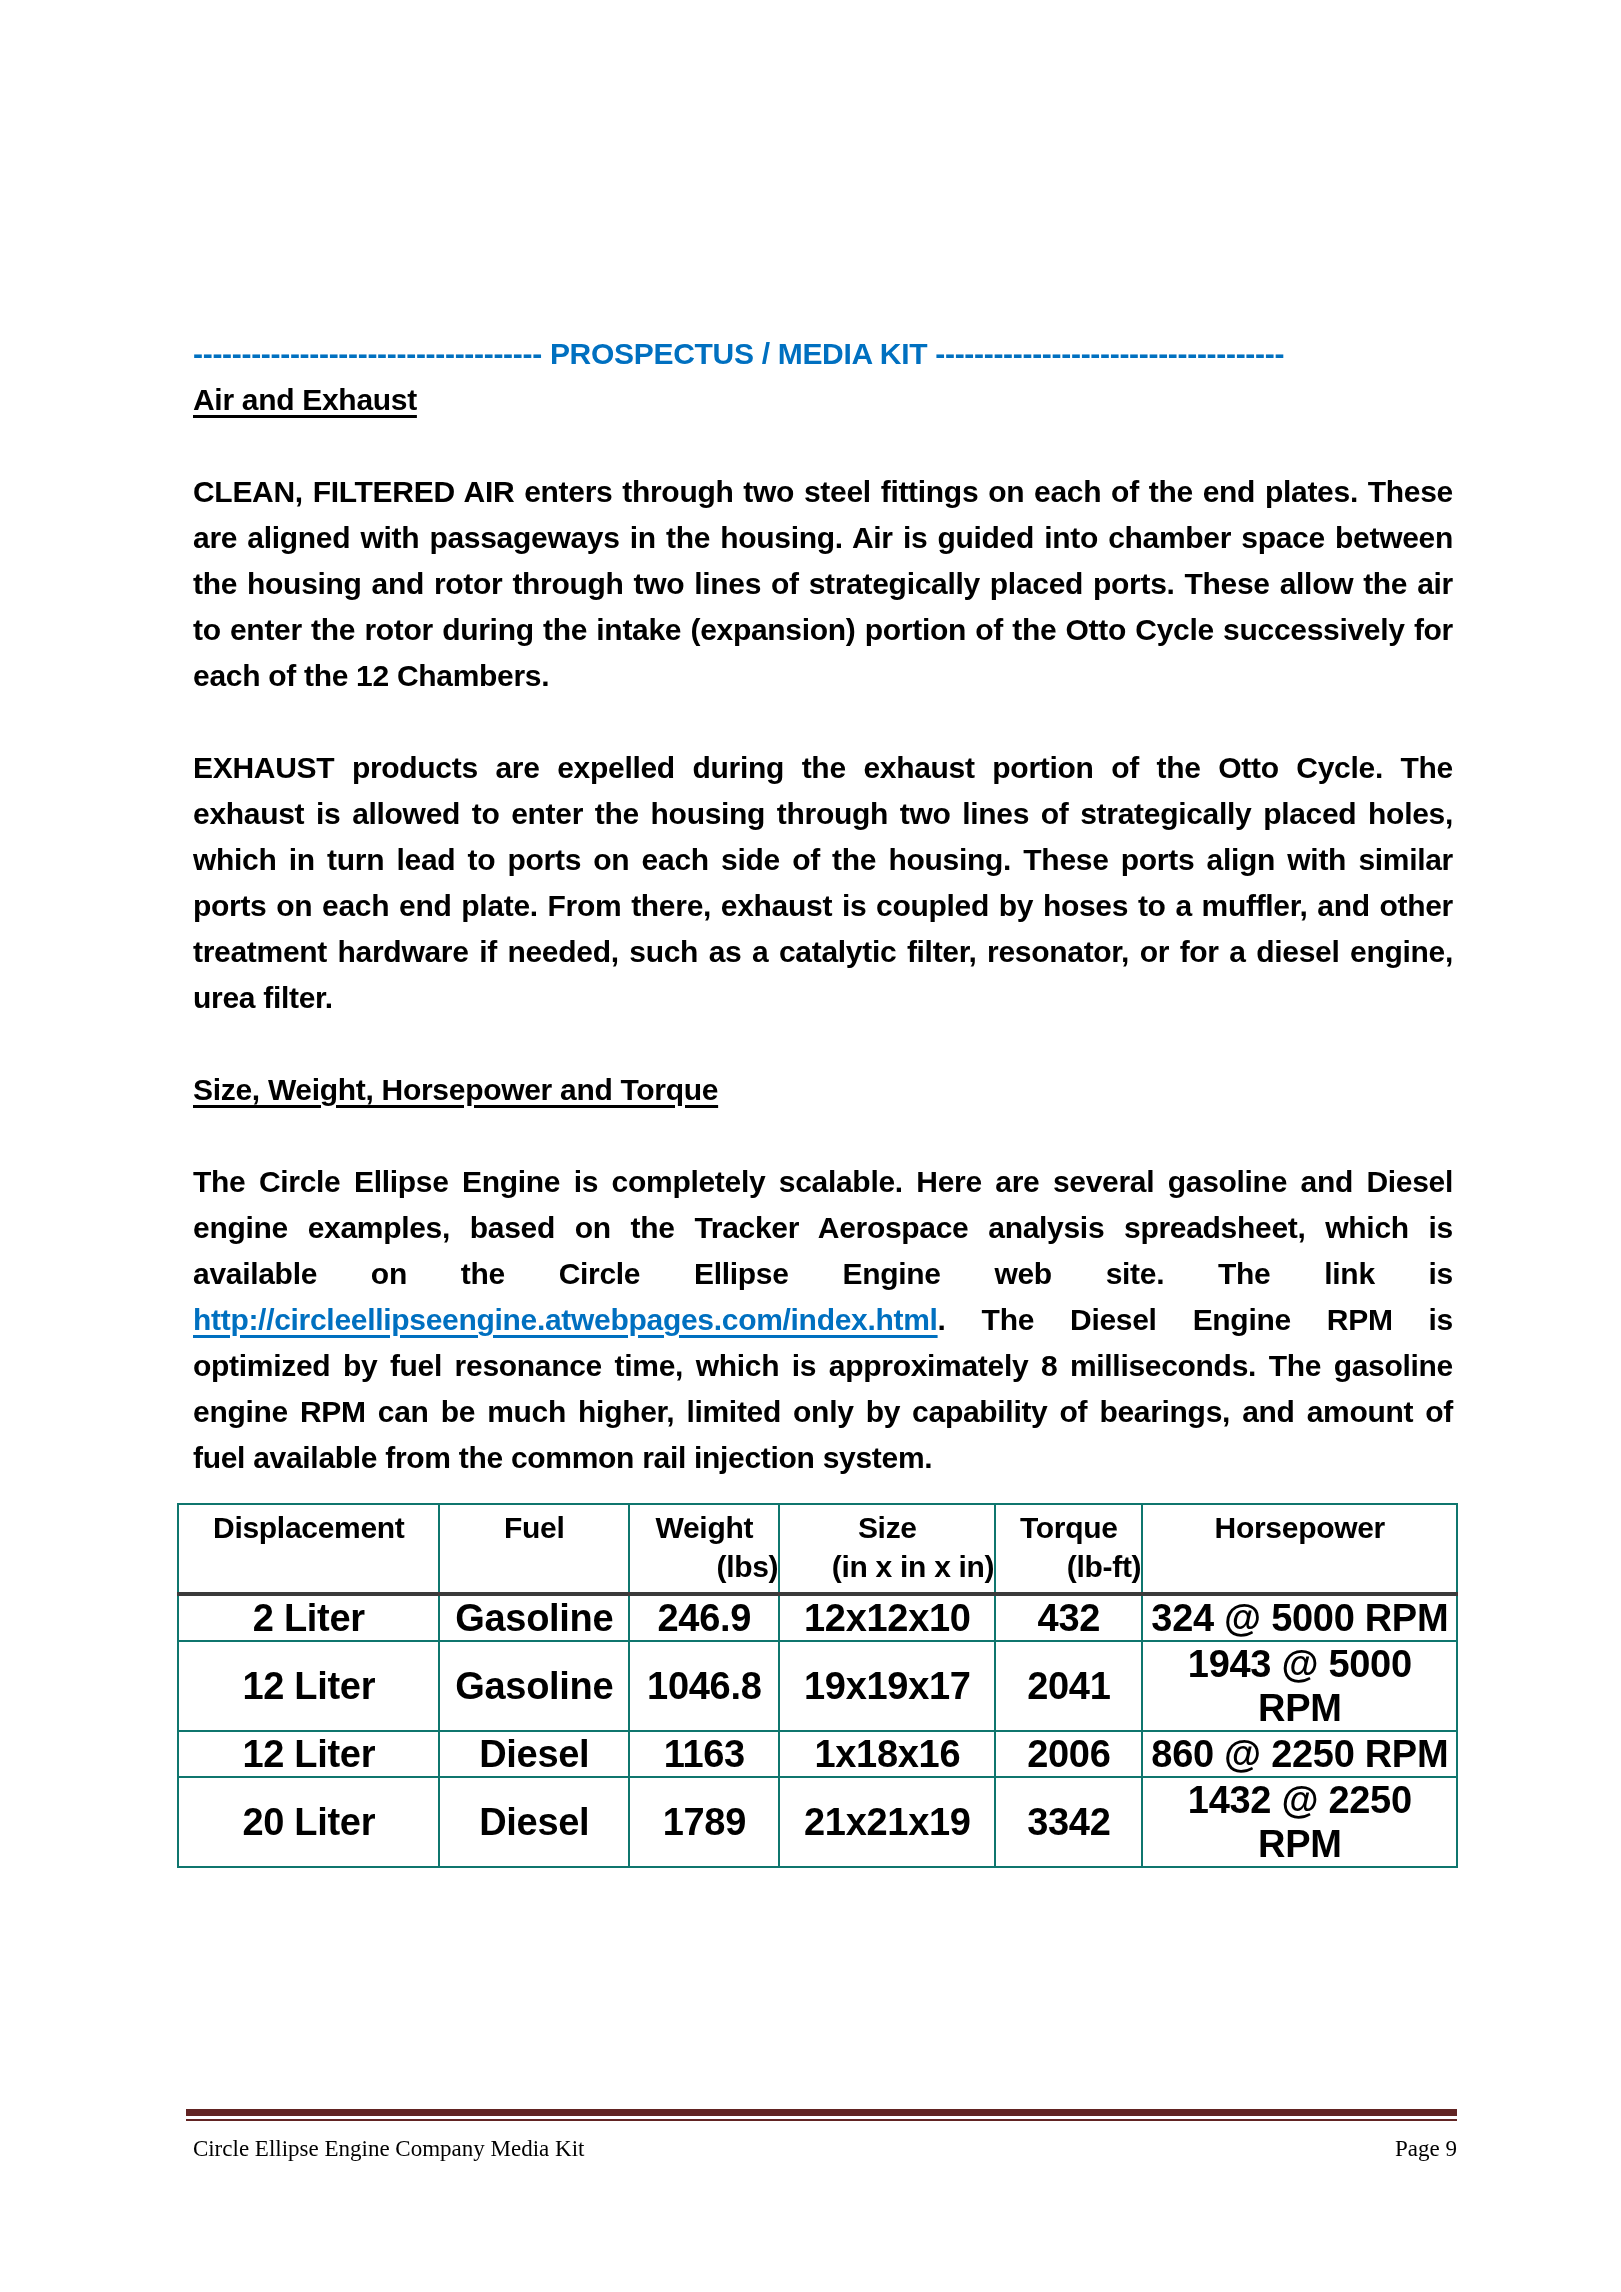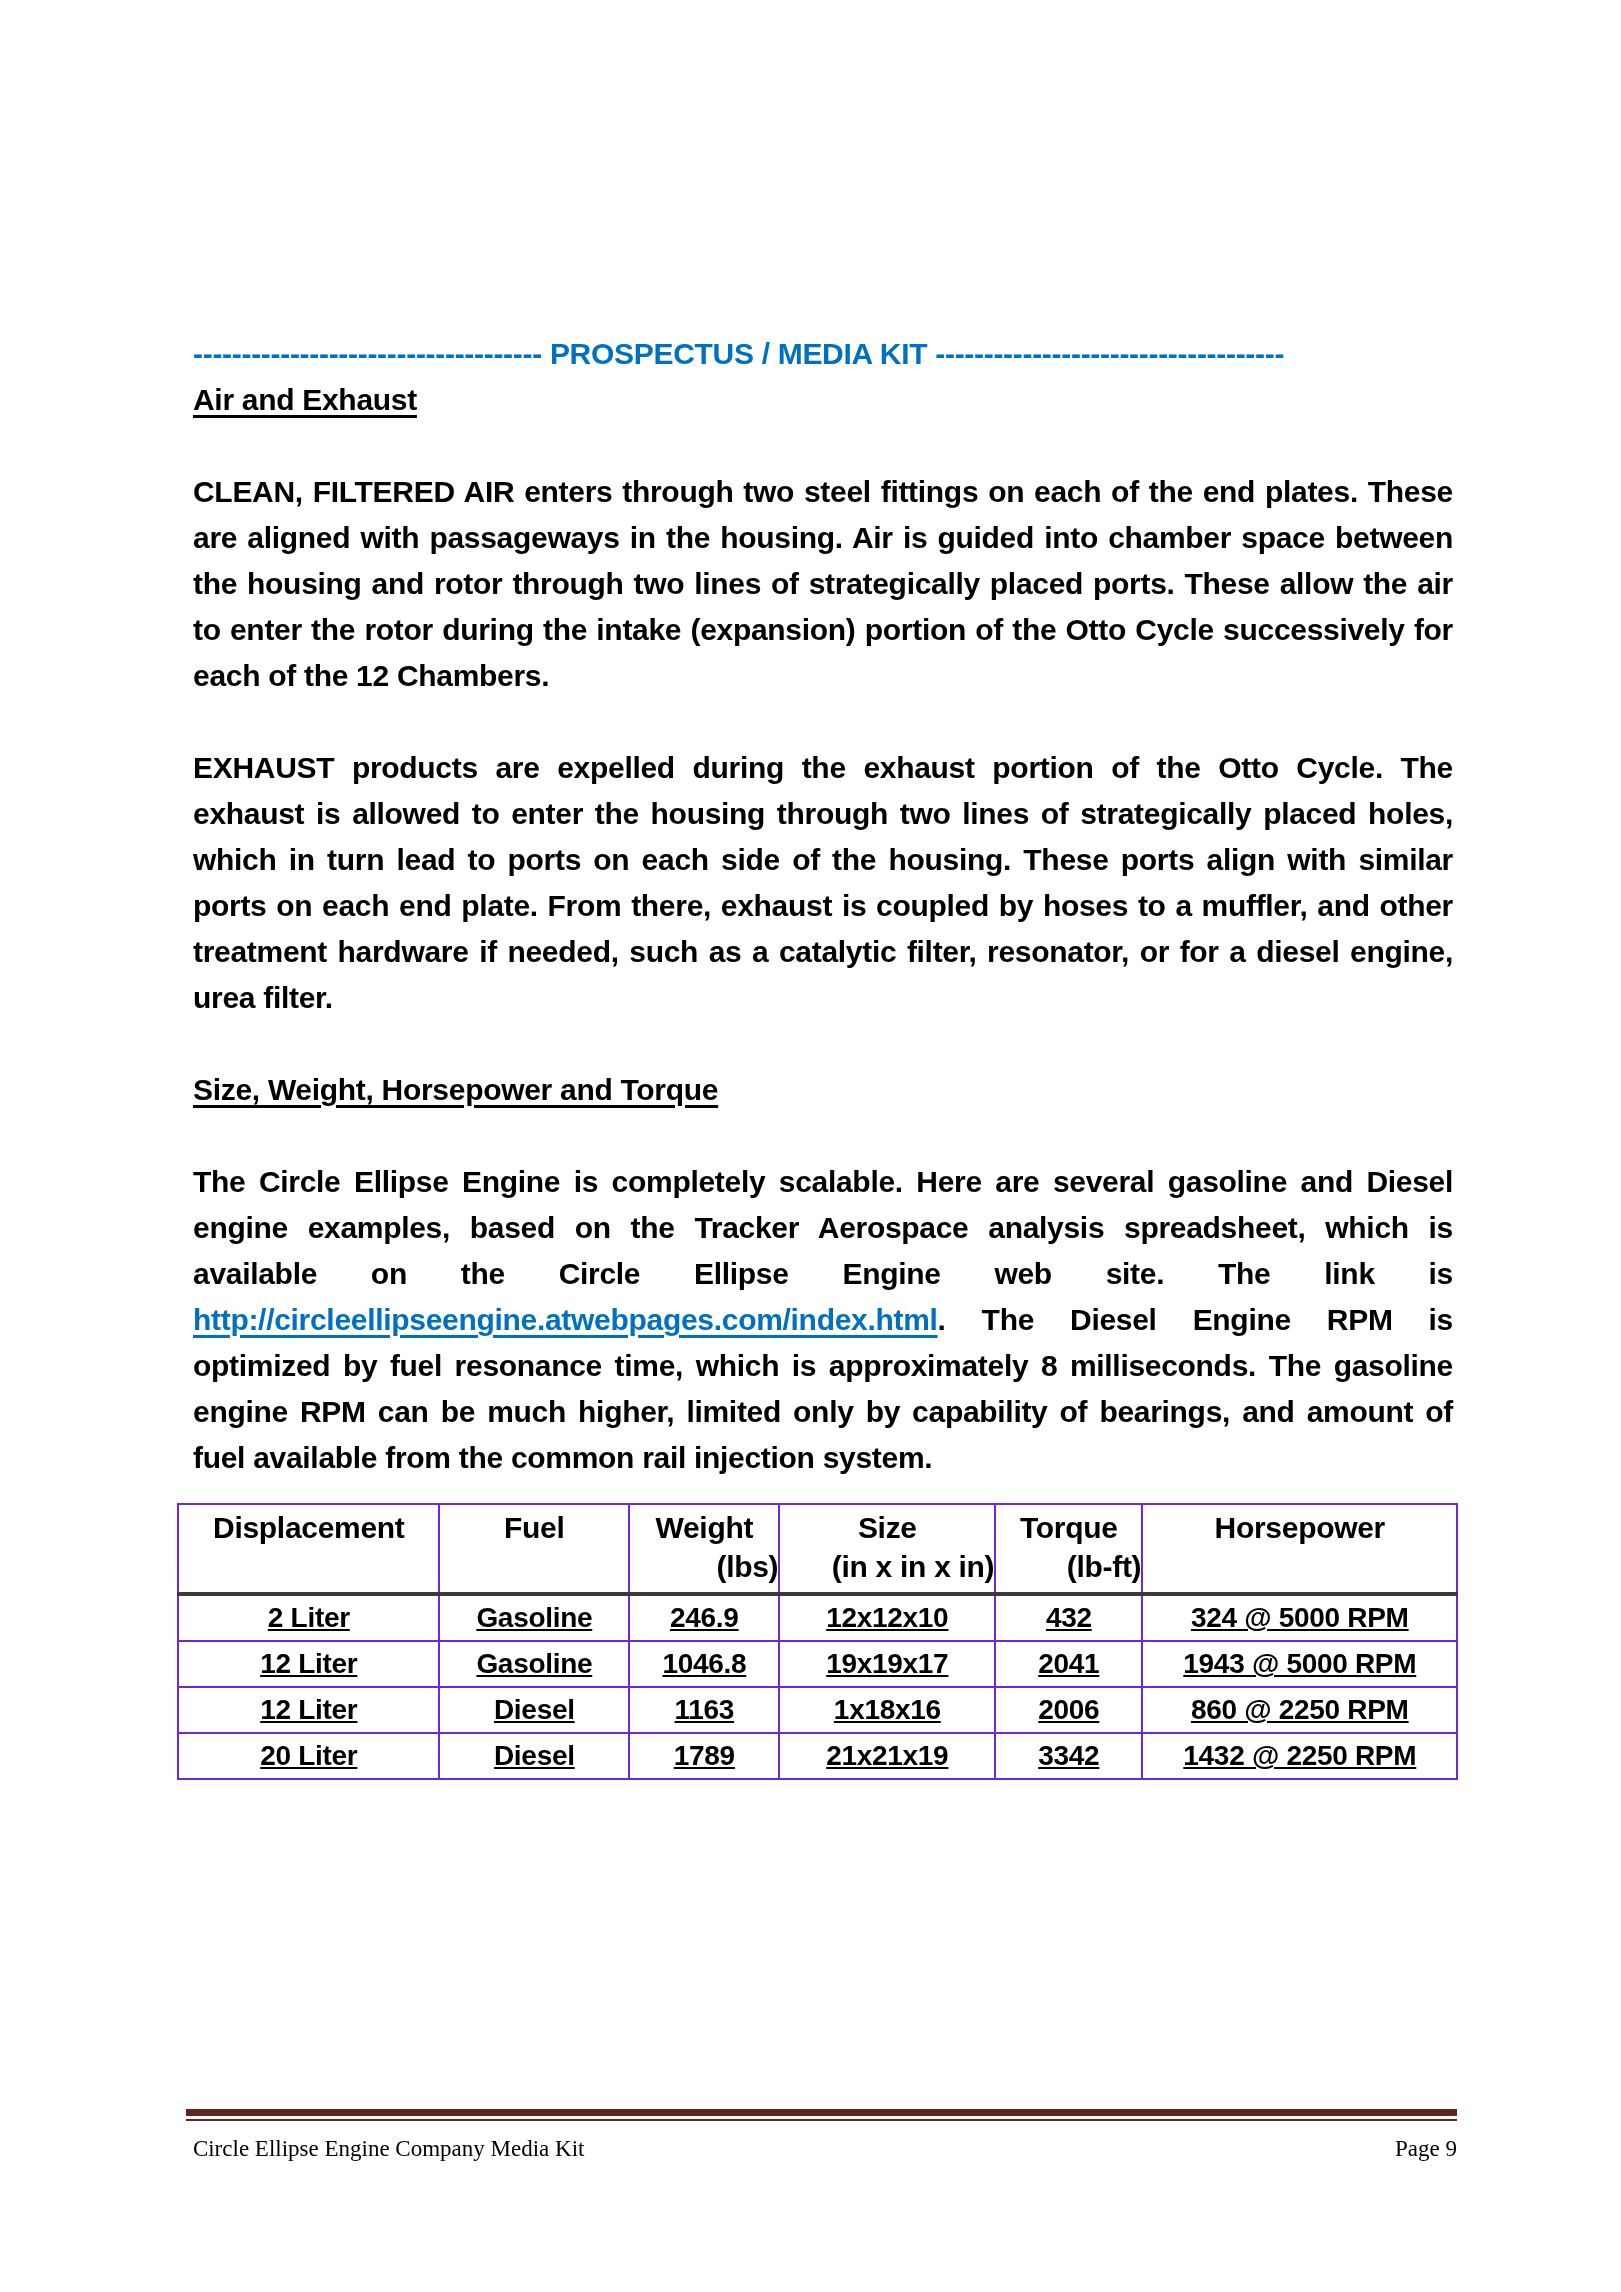--- a/index.html
+++ b/index.html
@@ -52,39 +52,38 @@
     word-break: keep-all;
   }
   table.spec-table {
     border-collapse: collapse;
     margin-top: 21.6px;
     margin-left: -15.7px;
     width: 1278px;
     table-layout: fixed;
   }
   table.spec-table th, table.spec-table td {
-    border: 2px solid #6d28d9;
+    border: 2px solid #0f766e;
     padding: 0;
     text-align: center;
     font-weight: bold;
     letter-spacing: -0.3px;
   }
   table.spec-table thead th {
     vertical-align: top;
     font-size: 30px;
     line-height: 39px;
     padding-top: 3.9px;
     height: 84px;
     border-bottom: 4.9px solid #3a3a3a;
   }
   table.spec-table tbody td {
-    font-size: 28px;
+    font-size: 38px;
     height: 44px;
     line-height: 44px;
-    text-decoration: underline;
   }
   .hdr-unit { display: block; text-align: right; }
   .footer {
     position: absolute;
     left: 186px;
     top: 2109px;
     width: 1271px;
   }
   .footer-rule-thick { height: 6.9px; background: var(--footer-maroon, #622423); }
   .footer-rule-thin  { height: 2px; background: var(--footer-maroon, #622423); margin-top: 2.9px; }

